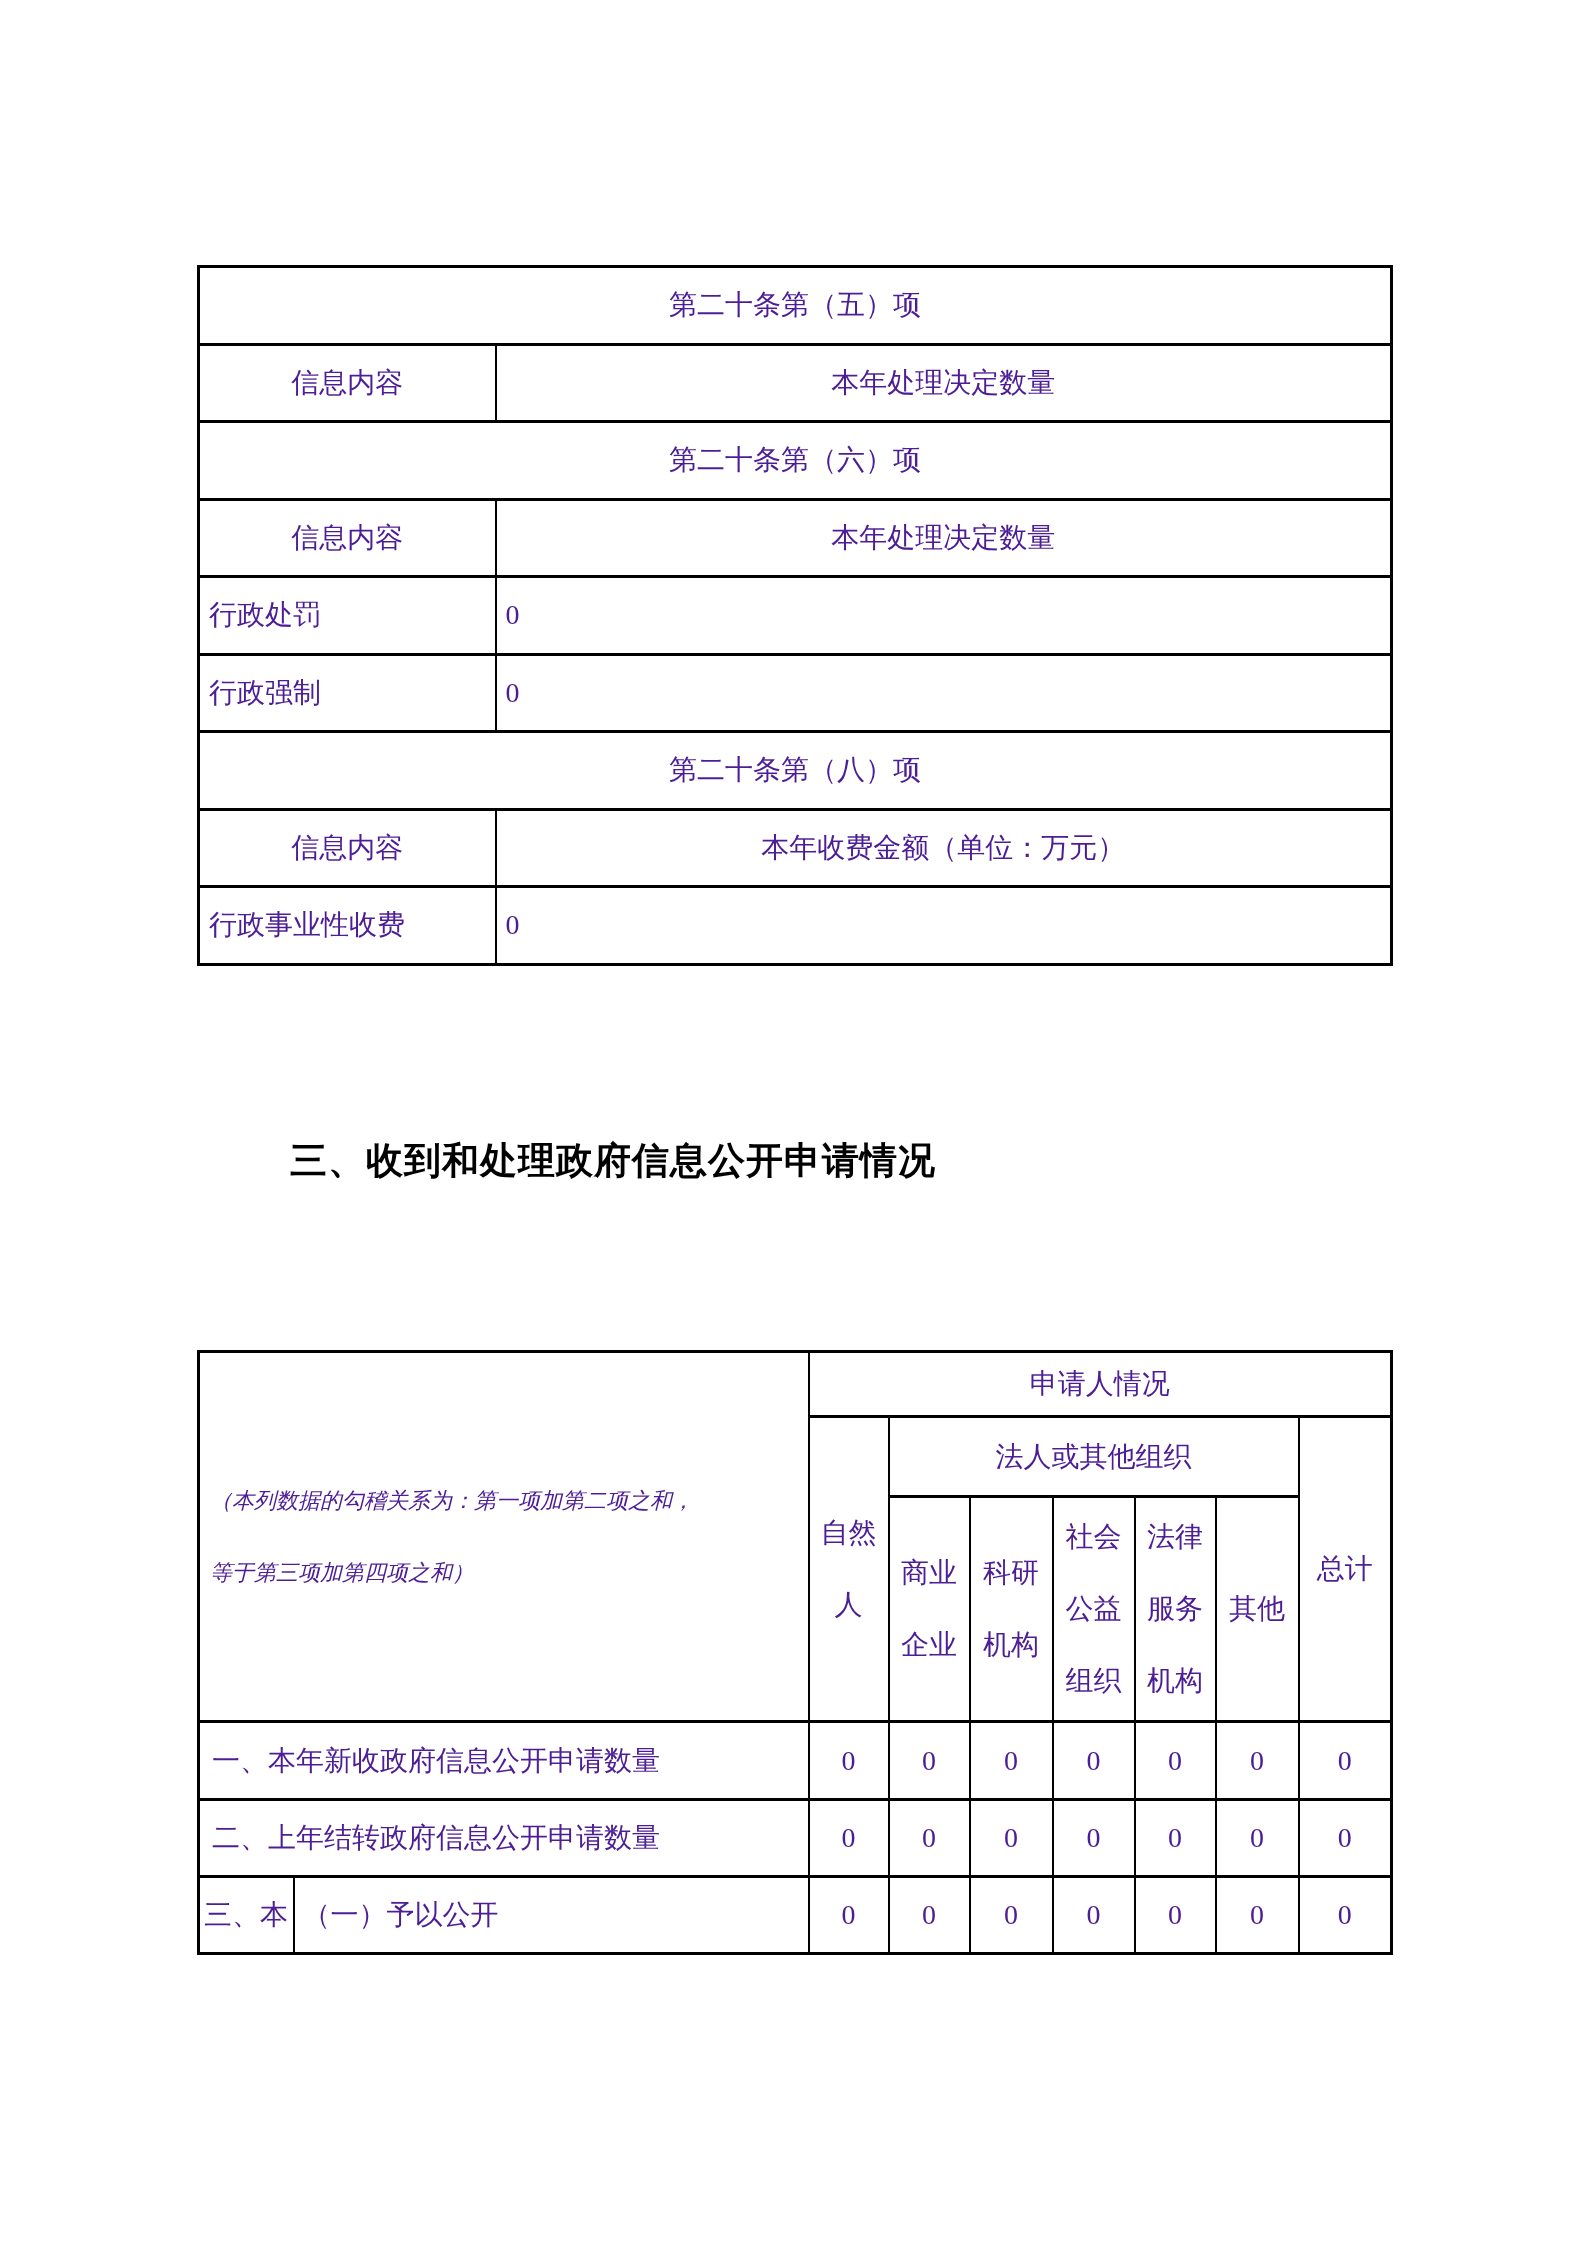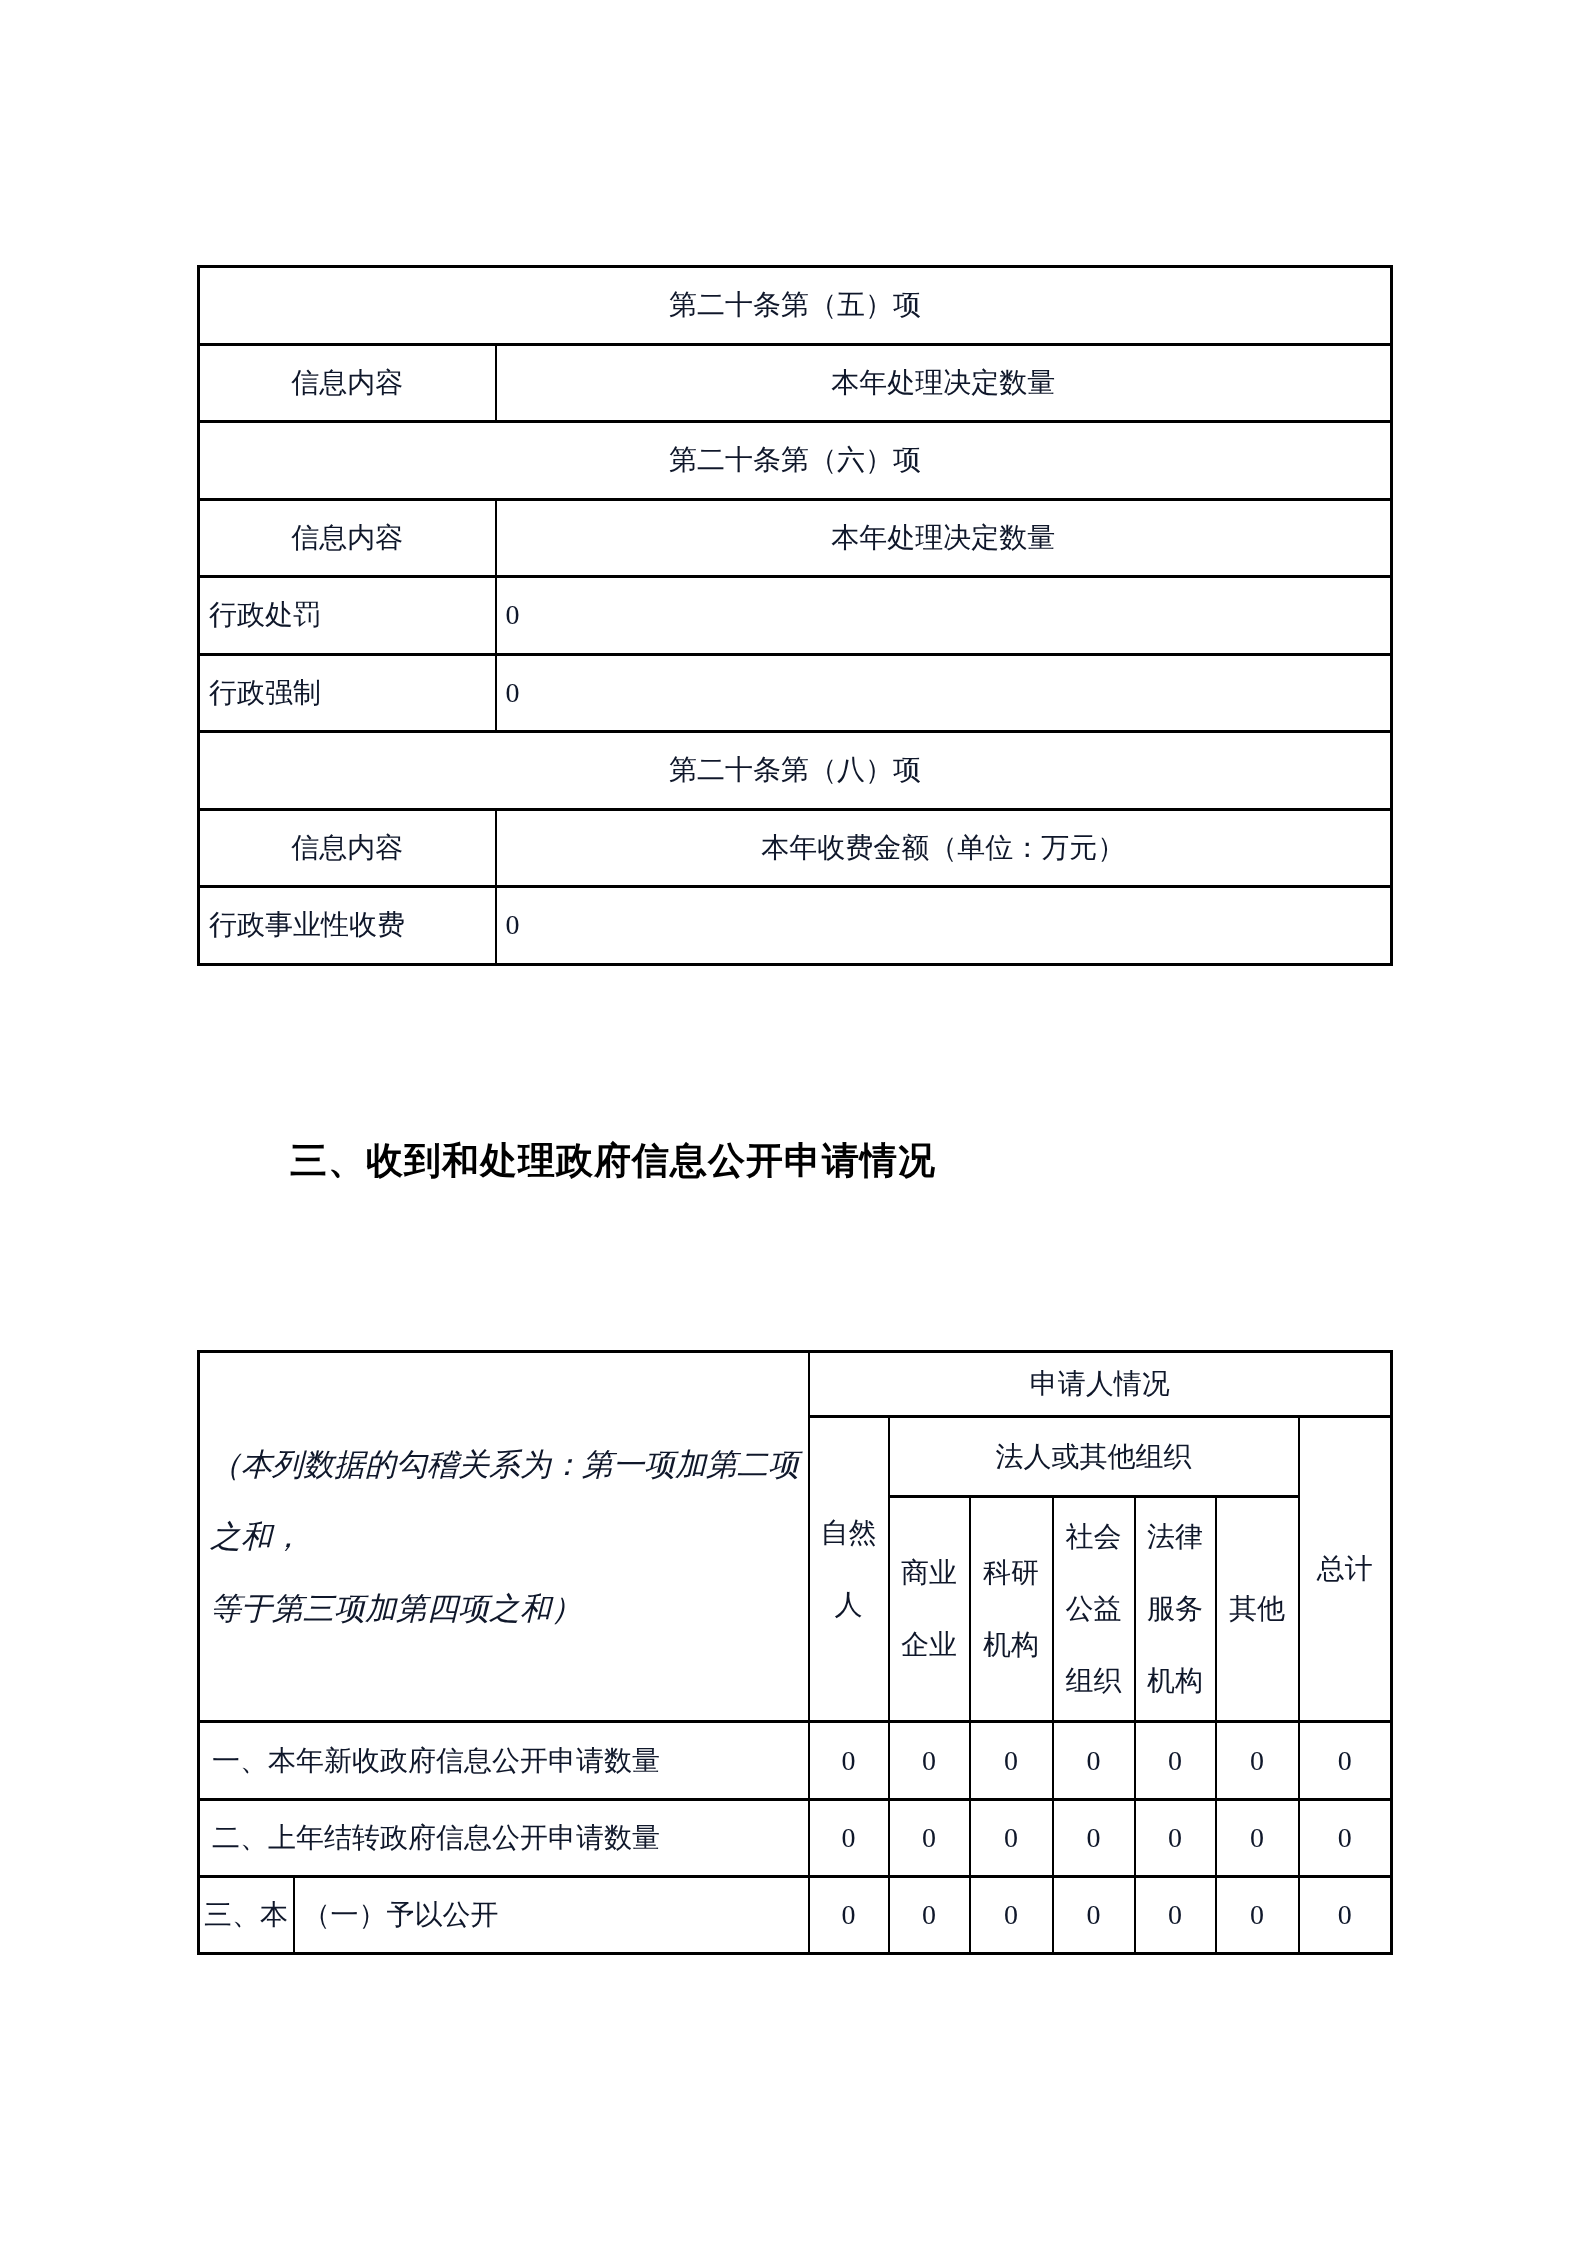--- a/index.html
+++ b/index.html
@@ -19,21 +19,21 @@
     position: absolute;
     border-collapse: collapse;
     table-layout: fixed;
     border: 3px solid #000;
   }
   table.doc-table td {
     border: 2px solid #000;
     border-top: 3px solid #000;
     border-bottom: 3px solid #000;
     font-size: 28px;
-    color: #0f172a;
+    color: #4c1d95;
     vertical-align: middle;
     padding: 2px;
     overflow: hidden;
   }
 
   
   .t1 { left: 197px; top: 265px; width: 1193px; border-top: none; }
   .t1 tr { height: 77.5px; }
   .t1 tr.first td { border-top: none; }
   .t1 td.c { text-align: center; }
@@ -57,21 +57,21 @@
     font-size: 42px;
     line-height: 75px;
     text-align: justify;
     text-indent: 85px;
   }
 
   
   .t2 { left: 197px; top: 1350px; width: 1193px; }
   .t2 td.note {
     font-style: italic;
-    font-size: 31px;
+    font-size: 22px;
     line-height: 72px;
     white-space: pre-line;
     text-align: left;
     padding-left: 10px;
   }
   .t2 td.hdr {
     text-align: center;
     white-space: pre-line;
     line-height: 72px;
   }

